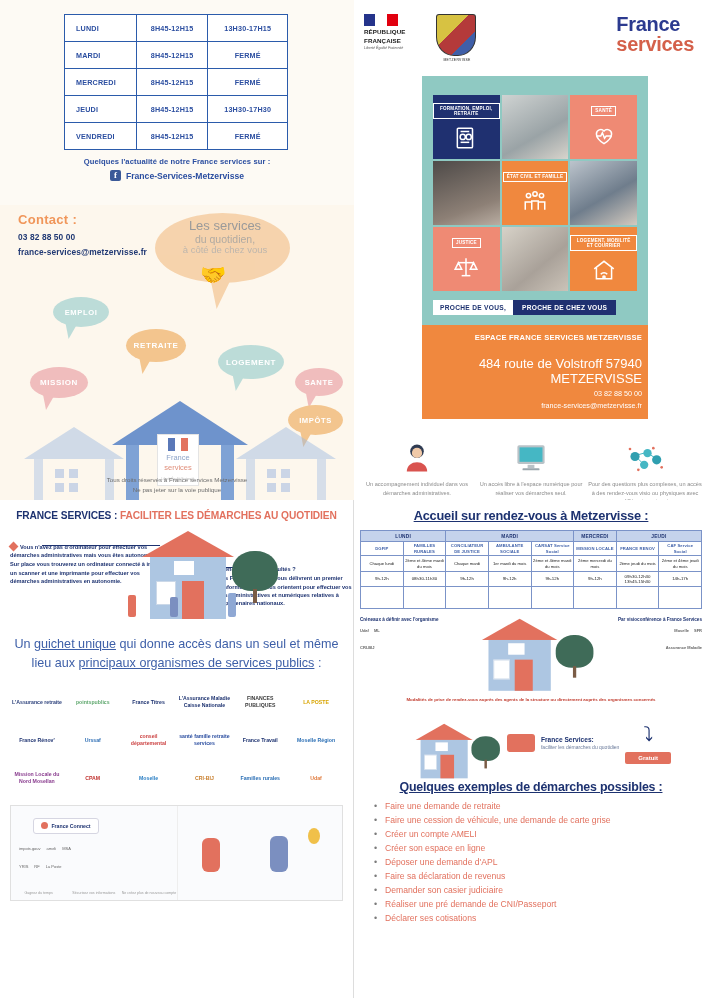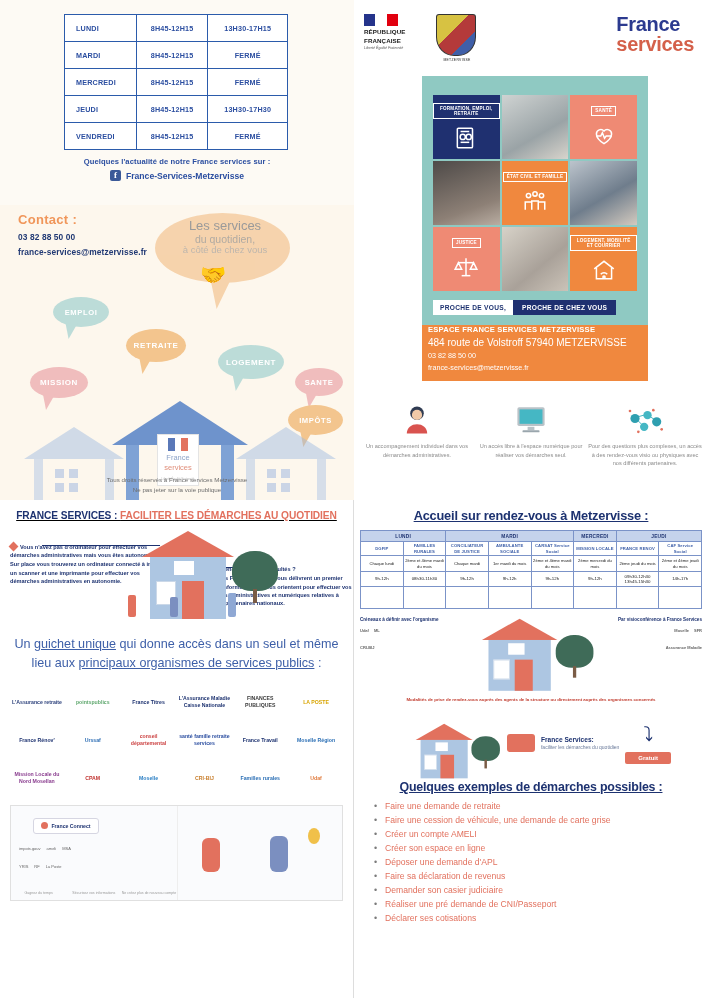--- a/index.html
+++ b/index.html
@@ -126,37 +126,37 @@
   .t-navy { background: #1f3070; } .t-salmon { background: #ef8a74; } .t-orange { background: #f0883e; }
   .t-photo1 { background: linear-gradient(150deg,#cfd3d2,#9aa3a6 60%,#d8d4cc); }
   .t-photo2 { background: linear-gradient(160deg,#4e4a48,#8d8076 70%,#b9ada2); }
   .t-photo3 { background: linear-gradient(150deg,#bcc4cc,#6f7d8c 55%,#d3cabf); }
   .t-photo4 { background: linear-gradient(140deg,#d7d2c8,#a9a199 60%,#cbc3b8); }
 
   .proche-row { display: flex; margin: 9px 0 0 0; }
   .proche-a { background: #fff; color: #1d3270; font-size: 6.6px; font-weight: bold; padding: 4px 7px; letter-spacing: .3px; }
   .proche-b { background: #1f3070; color: #fff; font-size: 6.6px; font-weight: bold; padding: 4px 9px; letter-spacing: .3px; }
 
-  .addr-box { margin: 0 0 0 68px; width: 226px; background: #f0883e; padding: 0 6px 9px; text-align: left; }
+  .addr-box { margin: 0 0 0 68px; width: 226px; background: #f0883e; padding: 8px 6px 9px; text-align: right; }
   .addr-1 { font-size: 7.6px; font-weight: bold; color: #fff; letter-spacing: .2px; }
-  .addr-2 { font-size: 10px; color: #fff; margin-top: 3px; }
+  .addr-2 { font-size: 13px; color: #fff; margin-top: 14px; }
   .addr-3 { font-size: 7.2px; color: #fff; margin-top: 3px; }
   .addr-4 { font-size: 7.2px; color: #fff; margin-top: 3px; }
 
   .feat-row { display: flex; margin-top: 14px; padding: 0 6px; }
   .feat { flex: 1; text-align: center; }
   .feat-txt { font-size: 5.6px; color: #8b8b8b; line-height: 1.55; margin-top: 5px; }
   .feat-ico { height: 42px; display: flex; align-items: flex-end; justify-content: center; }
 
   
   .bottom-half { height: 498px; display: flex; }
   .panel-bl { width: 354px; position: relative; padding: 10px 6px 0 6px; border-right: 1px solid #ddd; }
   .panel-br { width: 354px; position: relative; padding: 8px 6px 0 6px; }
 
-  .bl-title { font-size: 10.2px; font-weight: bold; text-align: center; letter-spacing: -.1px; text-decoration: underline; }
+  .bl-title { font-size: 10.2px; font-weight: bold; text-align: center; letter-spacing: -.1px; }
   .bl-title .a { color: #1d3270; } .bl-title .b { color: #e2715e; }
 
   .bl-illus { position: relative; height: 100px; margin-top: 6px; }
   .callout-l { position: absolute; left: 4px; top: 16px; width: 160px; }
   .callout-r { position: absolute; left: 192px; top: 38px; width: 158px; }
   .co-head { font-size: 5.6px; font-weight: bold; color: #1d3270; line-height: 1.45; }
   .co-body { font-size: 5.6px; font-weight: bold; color: #1d3270; line-height: 1.5; margin-top: 1px; }
   .diamond { width: 7px; height: 7px; background: #e2715e; transform: rotate(45deg); display: inline-block;
              margin-right: 3px; vertical-align: -1px; }
   .co-line { position: absolute; background: #1d3270; height: 1px; }

